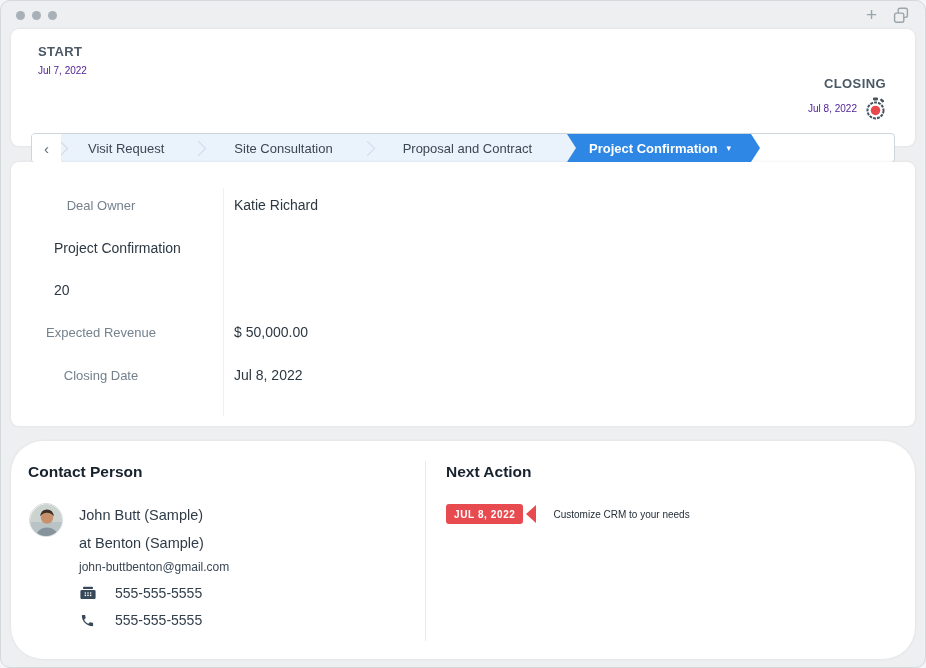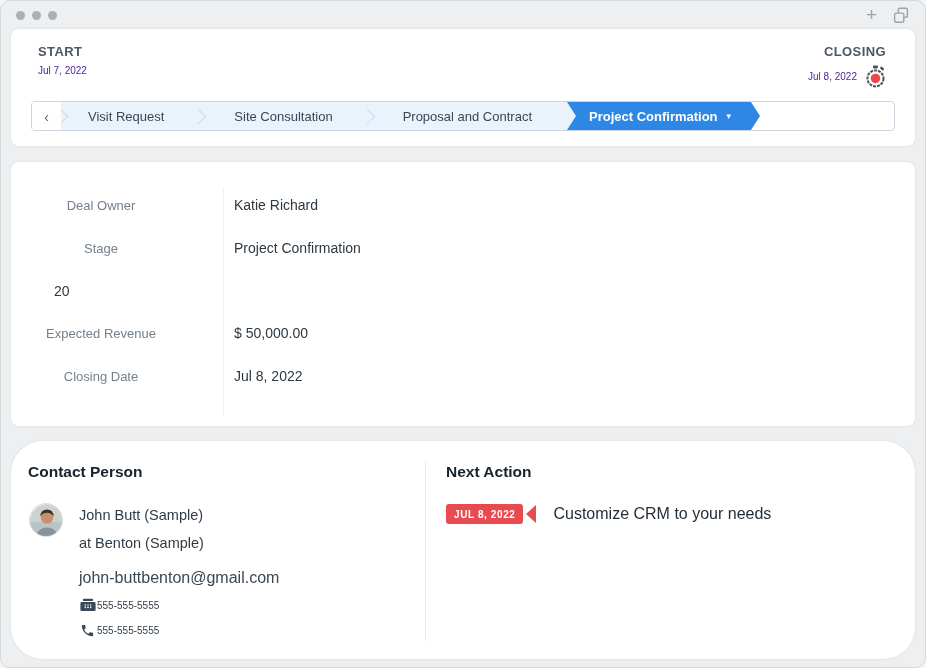--- a/index.html
+++ b/index.html
@@ -30,21 +30,21 @@
   .card {
     background: #ffffff; border-radius: 8px;
     box-shadow: 0 0 3px rgba(30,40,50,0.09);
     margin: 0 10px;
   }
   .card-top { height: 117px; padding: 15px 20px 0; }
   .card-details { height: 264px; margin-top: 16px; position: relative; padding: 34px 0 0; }
   .card-bottom { height: 218px; margin-top: 15px; display: flex; border-radius: 32px; }
 
   
-  .range-row { display: flex; justify-content: space-between; padding: 0 9px 0 7px; }
+  .range-row { display: flex; padding: 0 9px 0 7px; flex-direction: column; }
   .range-col { display: flex; flex-direction: column; }
   .range-col.right { align-items: flex-end; }
   .range-label {
     font-size: 13px; font-weight: bold; letter-spacing: 0.4px;
     color: #4b5865;
   }
   .range-date { margin-top: 6px; font-size: 10px; color: #4c1d95; display: flex; align-items: center; gap: 6px; }
   .stopwatch { display: inline-flex; margin-left: 2px; }
 
   
@@ -115,38 +115,38 @@
   .contact-body { display: flex; margin-top: 22px; }
   .avatar {
     width: 34px; height: 34px; border-radius: 50%;
     border: 1px solid #d8dde1; overflow: hidden; flex: 0 0 auto;
     margin-left: 1px; cursor: pointer;
   }
   .contact-lines { margin-left: 16px; }
   .contact-line { font-size: 14.5px; color: #2f3c48; line-height: 20px; }
   .contact-name { margin-top: 2px; cursor: pointer; }
   .contact-company { margin-top: 8px; }
-  .contact-email { margin-top: 16px; font-size: 16px; color: #3a4754; cursor: pointer; }
+  .contact-email { margin-top: 7px; font-size: 12px; color: #3a4754; cursor: pointer; }
   .phone-row { display: flex; align-items: center; margin-top: 11px; cursor: pointer; }
   .phone-row .ic { width: 17px; display: inline-flex; justify-content: center; flex: 0 0 auto; }
-  .phone-num { margin-left: 1px; font-size: 10px; color: #33404c; }
+  .phone-num { margin-left: 19px; font-size: 14px; color: #33404c; }
 
   .next-row { display: flex; align-items: center; margin-top: 23px; }
   .date-badge {
     background: #e84b4f; color: #ffffff;
     font-size: 10px; font-weight: bold; letter-spacing: 0.6px;
     padding: 5px 8px 4px; border-radius: 3px; line-height: 11px;
     flex: 0 0 auto;
   }
   .badge-arrow {
     width: 0; height: 0; margin-left: 3px; flex: 0 0 auto;
     border-top: 9px solid transparent; border-bottom: 9px solid transparent;
     border-right: 10px solid #e84b4f;
   }
-  .next-text { margin-left: 17px; font-size: 16px; color: #242f3a; cursor: pointer; }
+  .next-text { margin-left: 17px; font-size: 10px; color: #242f3a; cursor: pointer; }
 </style>
 </head>
 <body>
 
 <div class="window">
 
   <div class="chrome">
     <div class="dots">
       <span class="dot"></span>
       <span class="dot"></span>
@@ -210,21 +210,20 @@
   </div>
 
   <div class="card card-details">
     <div class="vline"></div>
 
     <div class="detail-row">
       <span class="detail-label">Deal Owner</span>
       <span class="detail-value">Katie Richard</span>
     </div>
     <div class="detail-row">
-      <span class="detail-label">Stage</span>
       <span class="detail-value">Project Confirmation</span>
     </div>
     <div class="detail-row">
       <span class="detail-value">20</span>
     </div>
     <div class="detail-row">
       <span class="detail-label">Expected Revenue</span>
       <span class="detail-value">$ 50,000.00</span>
     </div>
     <div class="detail-row">

